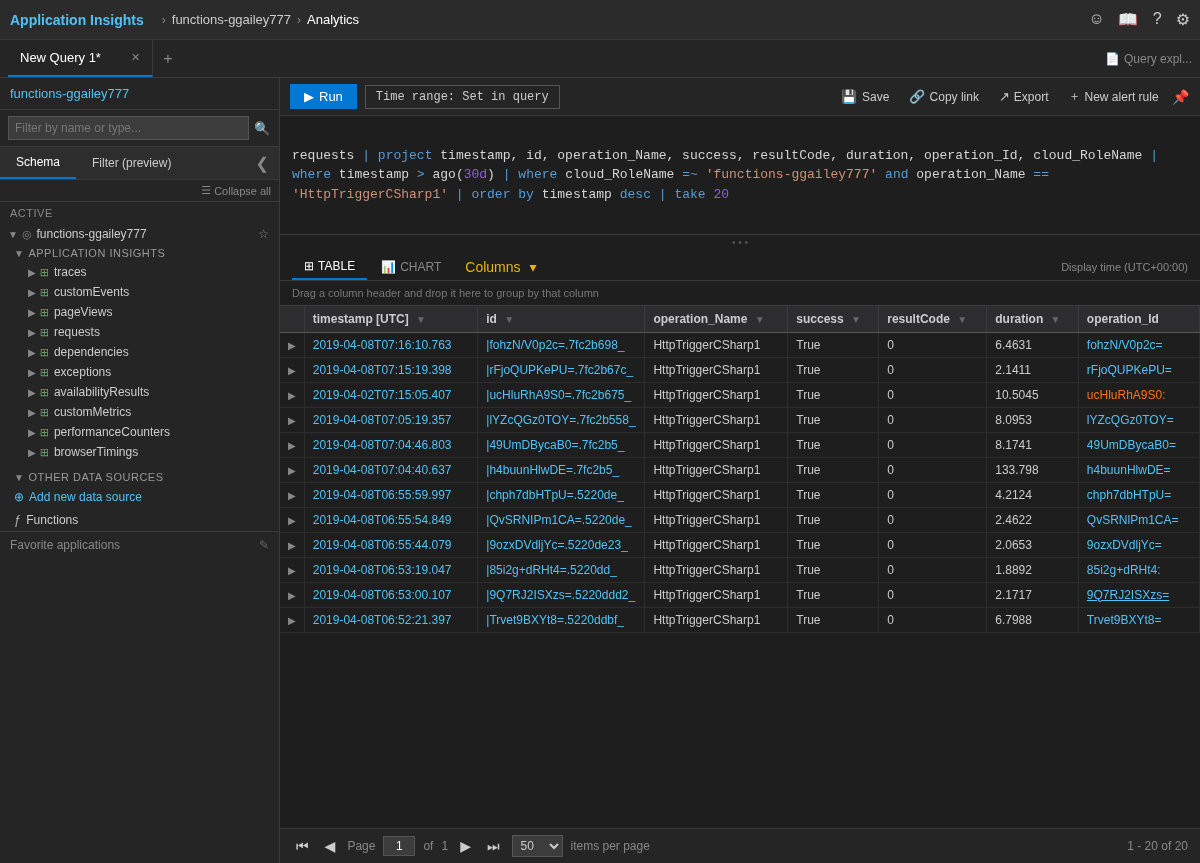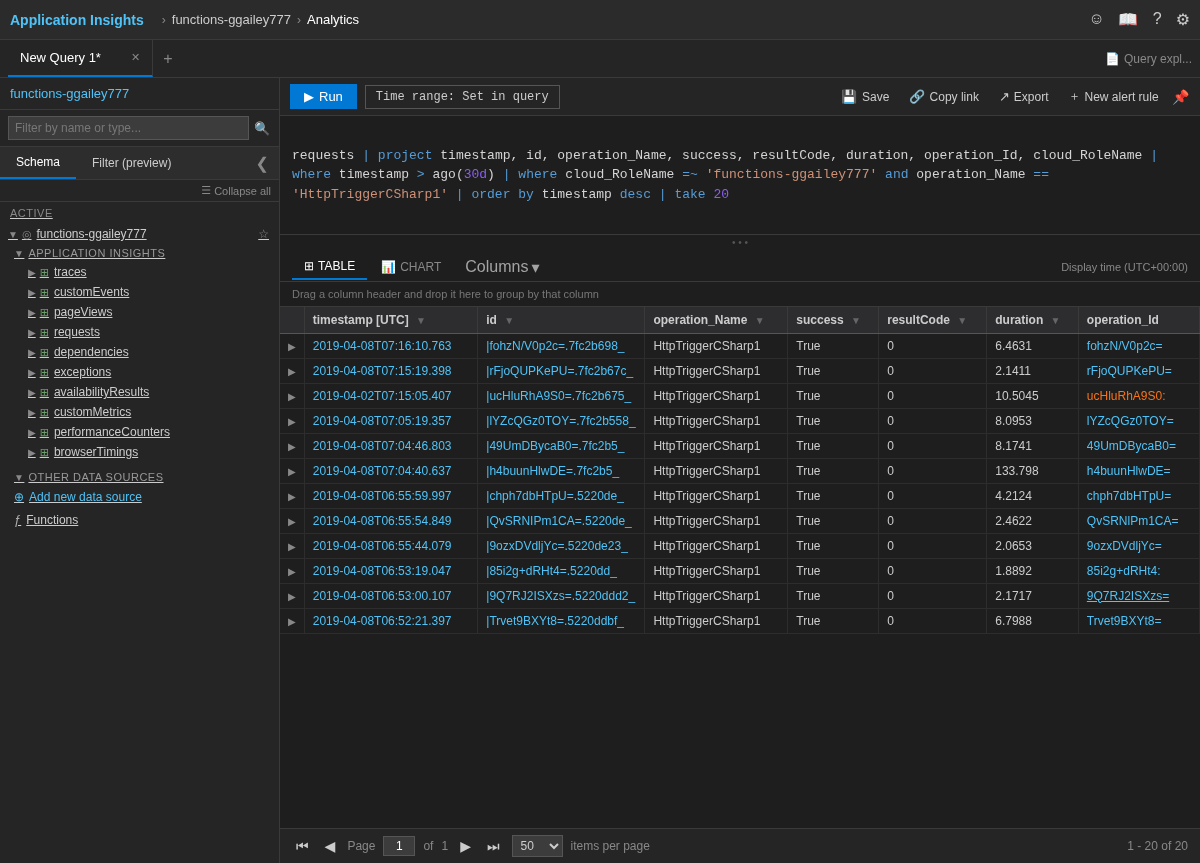--- a/index.html
+++ b/index.html
@@ -115,21 +115,20 @@
       padding: 4px 8px;
       border-bottom: 1px solid #3a3a3a;
     }
     .collapse-all-btn {
       color: #888; font-size: 11px; cursor: pointer; display: flex; align-items: center; gap: 3px;
     }
 
     #sidebar-scroll {
       overflow-y: auto;
       flex: 1;
-      text-decoration: underline;
     }
     #sidebar-scroll::-webkit-scrollbar { width: 6px; }
     #sidebar-scroll::-webkit-scrollbar-thumb { background: #555; }
 
     .section-header {
       padding: 5px 10px;
       font-size: 11px;
       color: #888;
       text-transform: uppercase;
       letter-spacing: 0.5px;
@@ -275,25 +274,25 @@
       cursor: pointer;
       font-size: 12px;
       color: #888;
       display: flex; align-items: center; gap: 4px;
     }
     .result-tab.active {
       color: #fff;
       border-bottom: 2px solid #0078d4;
     }
     .columns-btn {
-      display: flex; align-items: center; gap: 3px;
+      display: flex; align-items: center; gap: 9px;
       padding: 4px 10px;
       cursor: pointer;
-      color: #a3a3a3;
-      font-size: 16px;
+      color: #eab308;
+      font-size: 14px;
     }
     .display-time { margin-left: auto; font-size: 11px; color: #888; }
 
     #drag-hint {
       padding: 6px 12px;
       font-size: 11px;
       color: #777;
       border-bottom: 1px solid #3a3a3a;
     }
 
@@ -484,20 +483,24 @@
       <div class="add-source-item">
         <span>⊕</span>
         <span>Add new data source</span>
       </div>
 
       <div class="functions-item">
         <span style="color:#aaa; font-size:13px;">ƒ</span>
         <span>Functions</span>
       </div>
 
+      <div class="favorite-section">
+        <span>Favorite applications</span>
+        <span class="edit-icon">✎</span>
+      </div>
     </div>
   </div>
 
   <div id="right-panel">
 
     <div id="toolbar">
       <button class="run-btn">
         <span>▶</span>
         <span>Run</span>
       </button>

